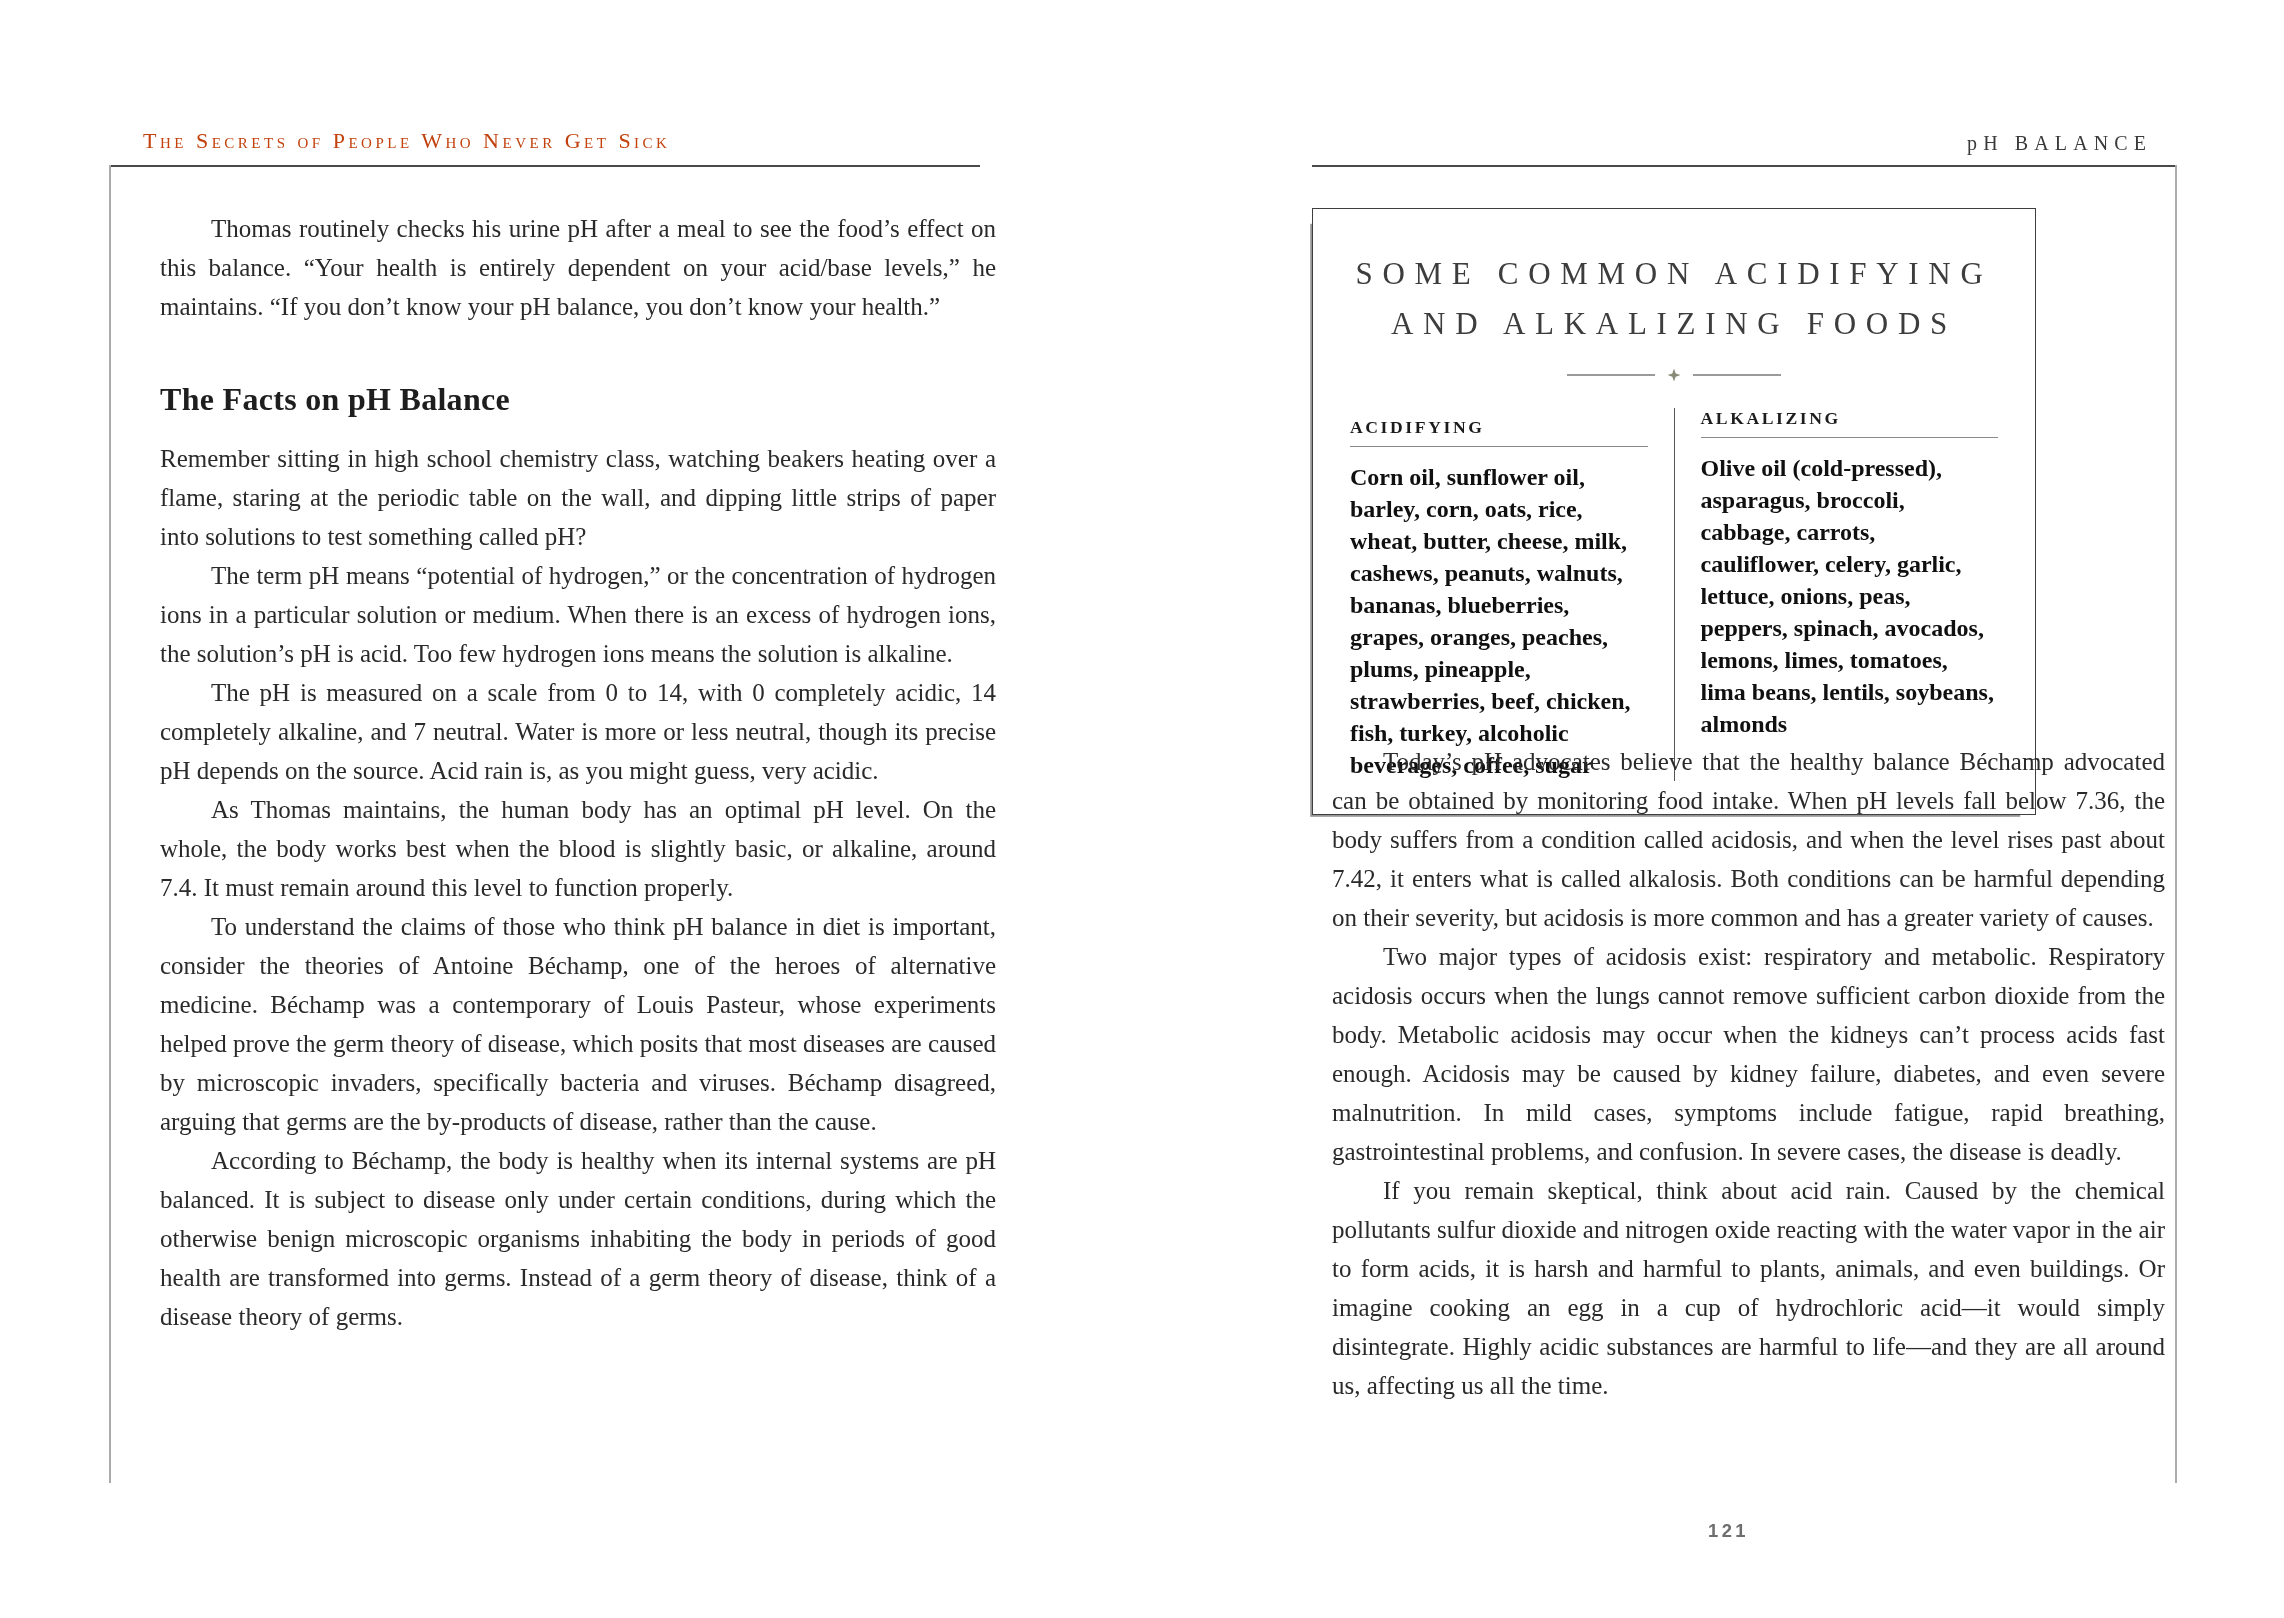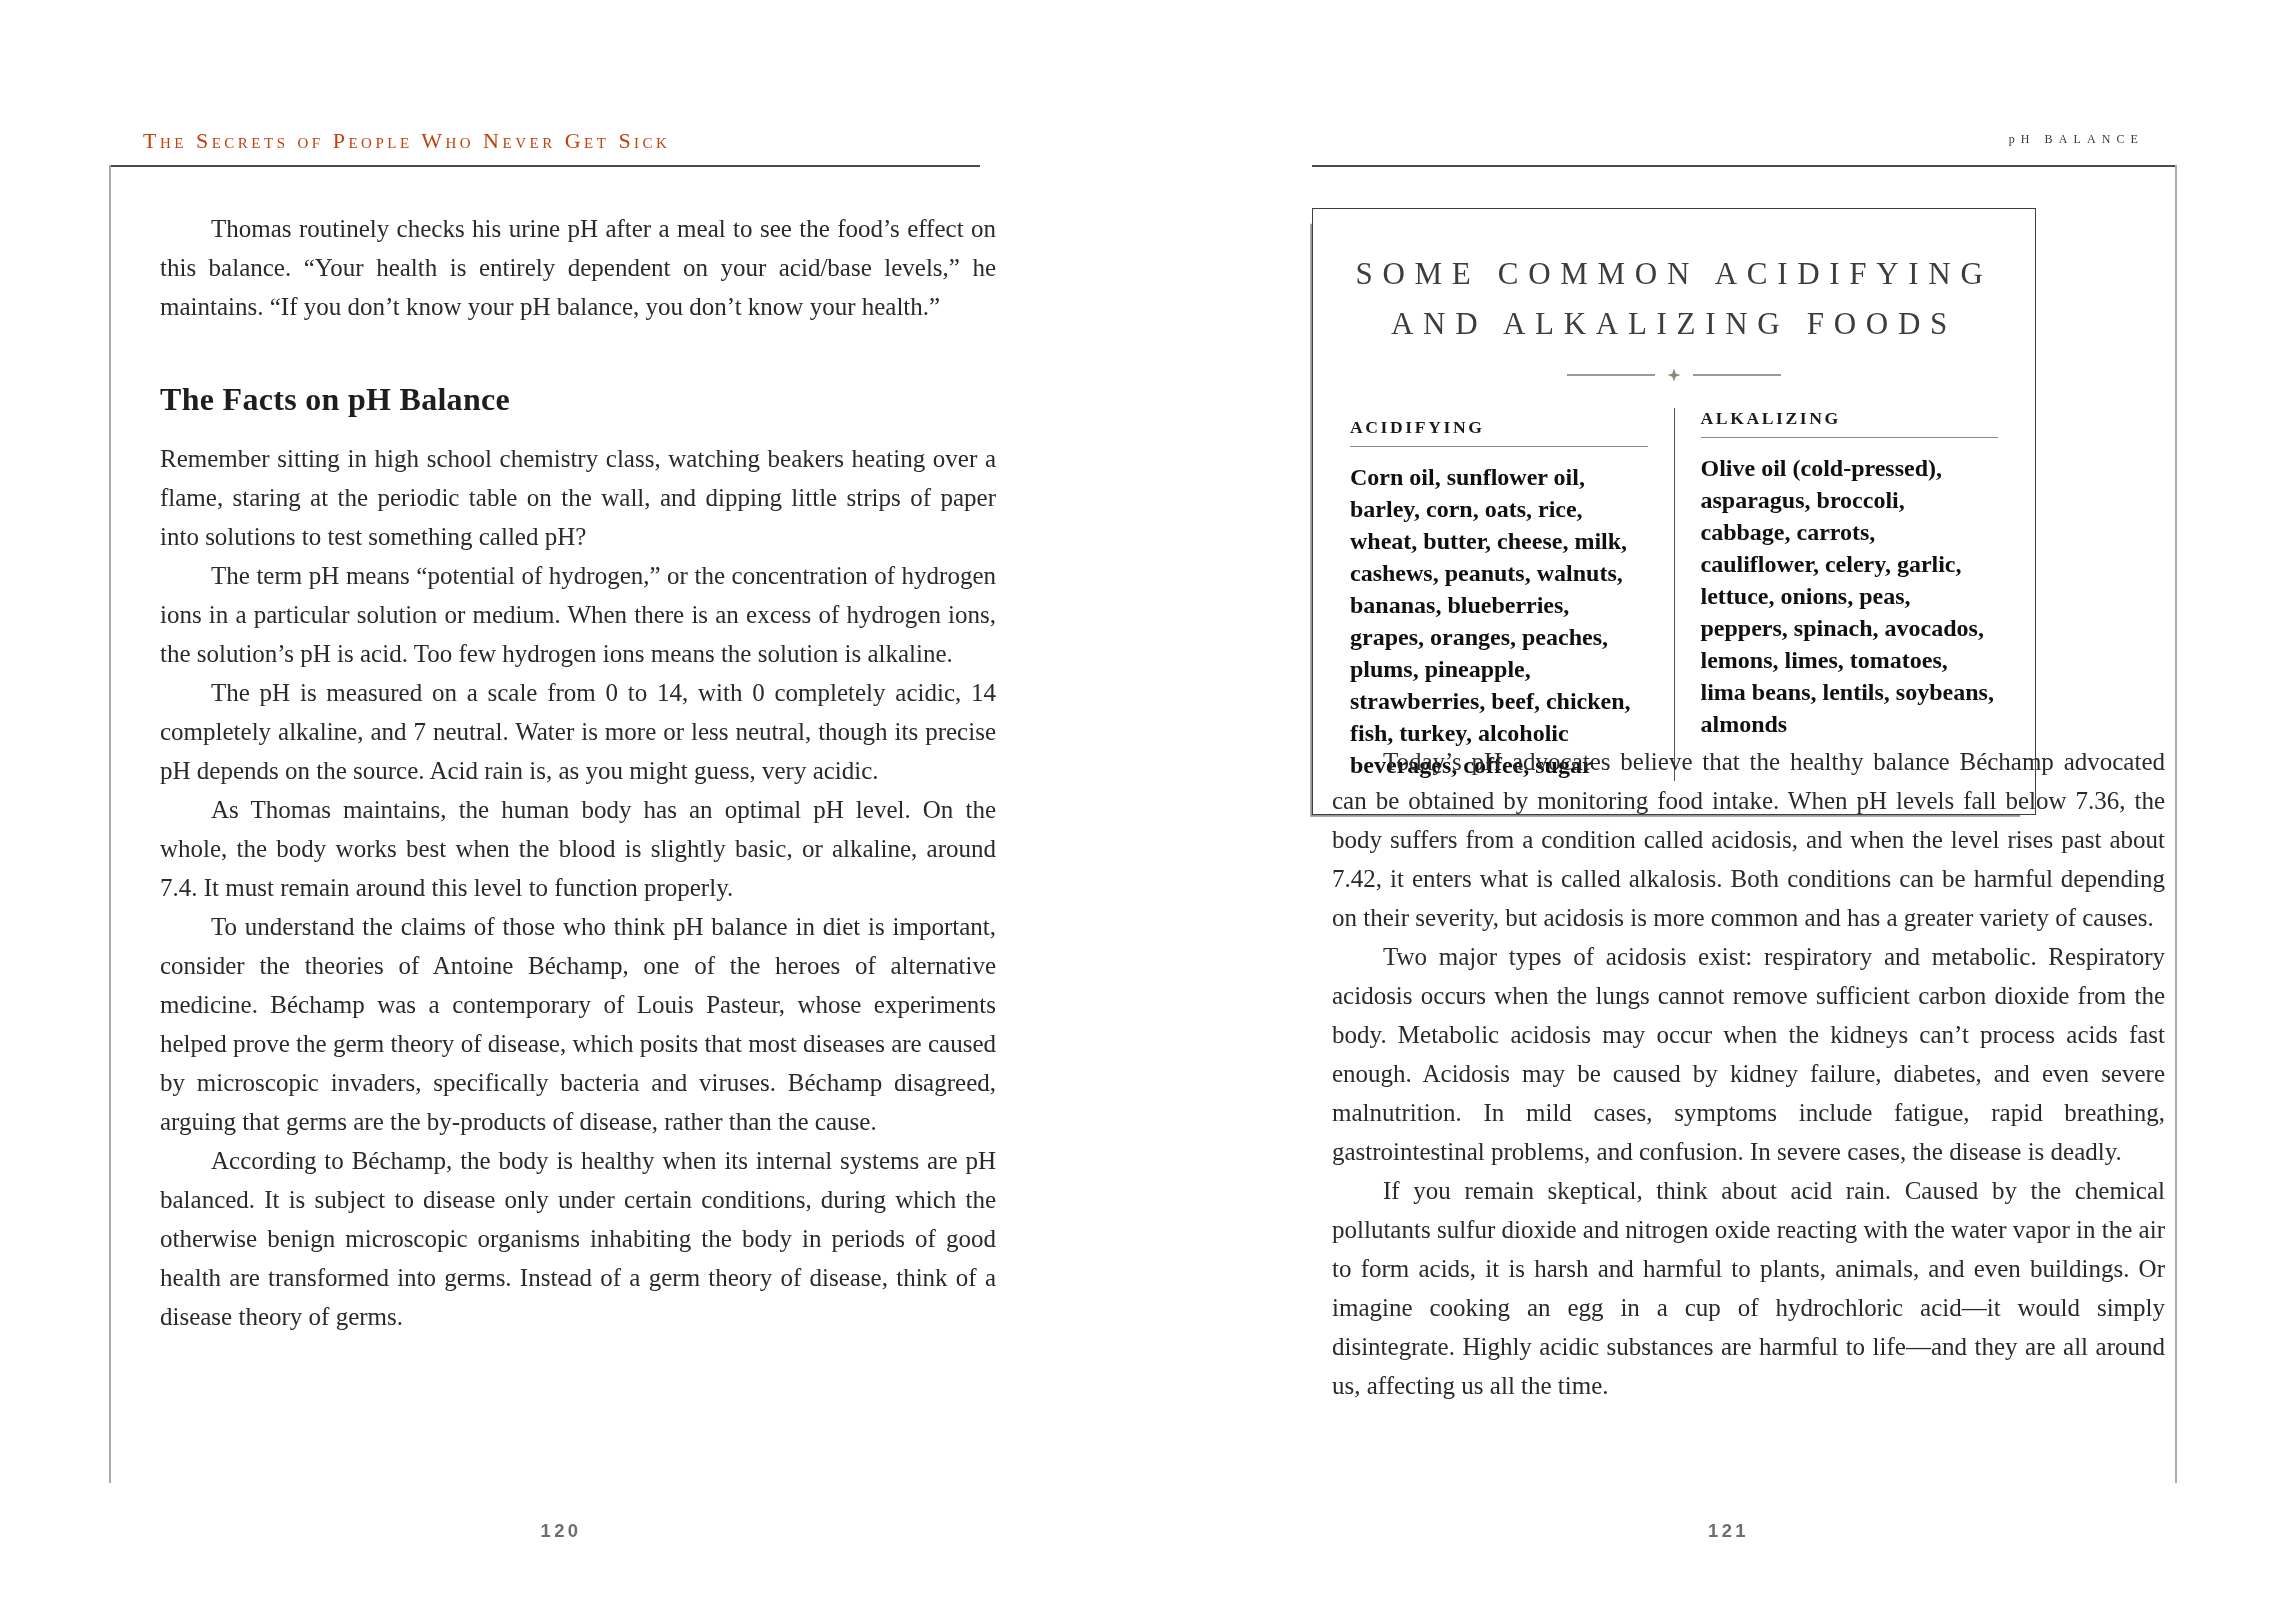--- a/index.html
+++ b/index.html
@@ -15,22 +15,22 @@
   .page { position: relative; width: 1142px; height: 1618px; background: #ffffff; }
 
   
   .running-head-left {
     position: absolute; left: 143px; top: 128px;
     font-variant: small-caps;
     font-size: 22px; letter-spacing: 3.5px; color: #c2410c;
     white-space: nowrap;
   }
   .running-head-right {
-    position: absolute; right: 140px; top: 132px;
-    font-size: 12px; letter-spacing: 6.1px; color: #3a3a3a;
+    position: absolute; right: 132px; top: 132px;
+    font-size: 20px; letter-spacing: 6.1px; color: #3a3a3a;
     white-space: nowrap;
   }
 
   
   .head-rule { position: absolute; top: 165px; height: 1.8px; background: #4a4a4a; }
   .page-left  .head-rule { left: 109px; width: 871px; }
   .page-right .head-rule { left: 170px; width: 865px; }
   .side-rule { position: absolute; top: 165px; width: 1.8px; height: 1318px; background: #ababab; }
   .page-left  .side-rule { left: 109px; }
   .page-right .side-rule { left: 1033px; }
@@ -109,21 +109,20 @@
       <p class="ind intro">Thomas routinely checks his urine pH after a meal to see the food’s effect on this balance. “Your health is entirely dependent on your acid/base levels,” he maintains. “If you don’t know your pH balance, you don’t know your health.”</p>
       <h2 class="section-heading">The Facts on pH Balance</h2>
       <p>Remember sitting in high school chemistry class, watching beakers heating over a flame, staring at the periodic table on the wall, and dipping little strips of paper into solutions to test something called pH?</p>
       <p class="ind">The term pH means “potential of hydrogen,” or the concentration of hydrogen ions in a particular solution or medium. When there is an excess of hydrogen ions, the solution’s pH is acid. Too few hydrogen ions means the solution is alkaline.</p>
       <p class="ind">The pH is measured on a scale from 0 to 14, with 0 completely acidic, 14 completely alkaline, and 7 neutral. Water is more or less neutral, though its precise pH depends on the source. Acid rain is, as you might guess, very acidic.</p>
       <p class="ind">As Thomas maintains, the human body has an optimal pH level. On the whole, the body works best when the blood is slightly basic, or alkaline, around 7.4. It must remain around this level to function properly.</p>
       <p class="ind">To understand the claims of those who think pH balance in diet is important, consider the theories of Antoine Béchamp, one of the heroes of alternative medicine. Béchamp was a contemporary of Louis Pasteur, whose experiments helped prove the germ theory of disease, which posits that most diseases are caused by microscopic invaders, specifically bacteria and viruses. Béchamp disagreed, arguing that germs are the by-products of disease, rather than the cause.</p>
       <p class="ind">According to Béchamp, the body is healthy when its internal systems are pH balanced. It is subject to disease only under certain conditions, during which the otherwise benign microscopic organisms inhabiting the body in periods of good health are transformed into germs. Instead of a germ theory of disease, think of a disease theory of germs.</p>
     </div>
 
-    <div class="folio">120</div>
   </div>
 
   <div class="page page-right">
     <div class="running-head-right">pH BALANCE</div>
     <div class="head-rule"></div>
     <div class="side-rule"></div>
 
     <div class="foods-box">
       <div class="box-title">SOME COMMON ACIDIFYING AND ALKALIZING FOODS</div>
       <div class="orn">

